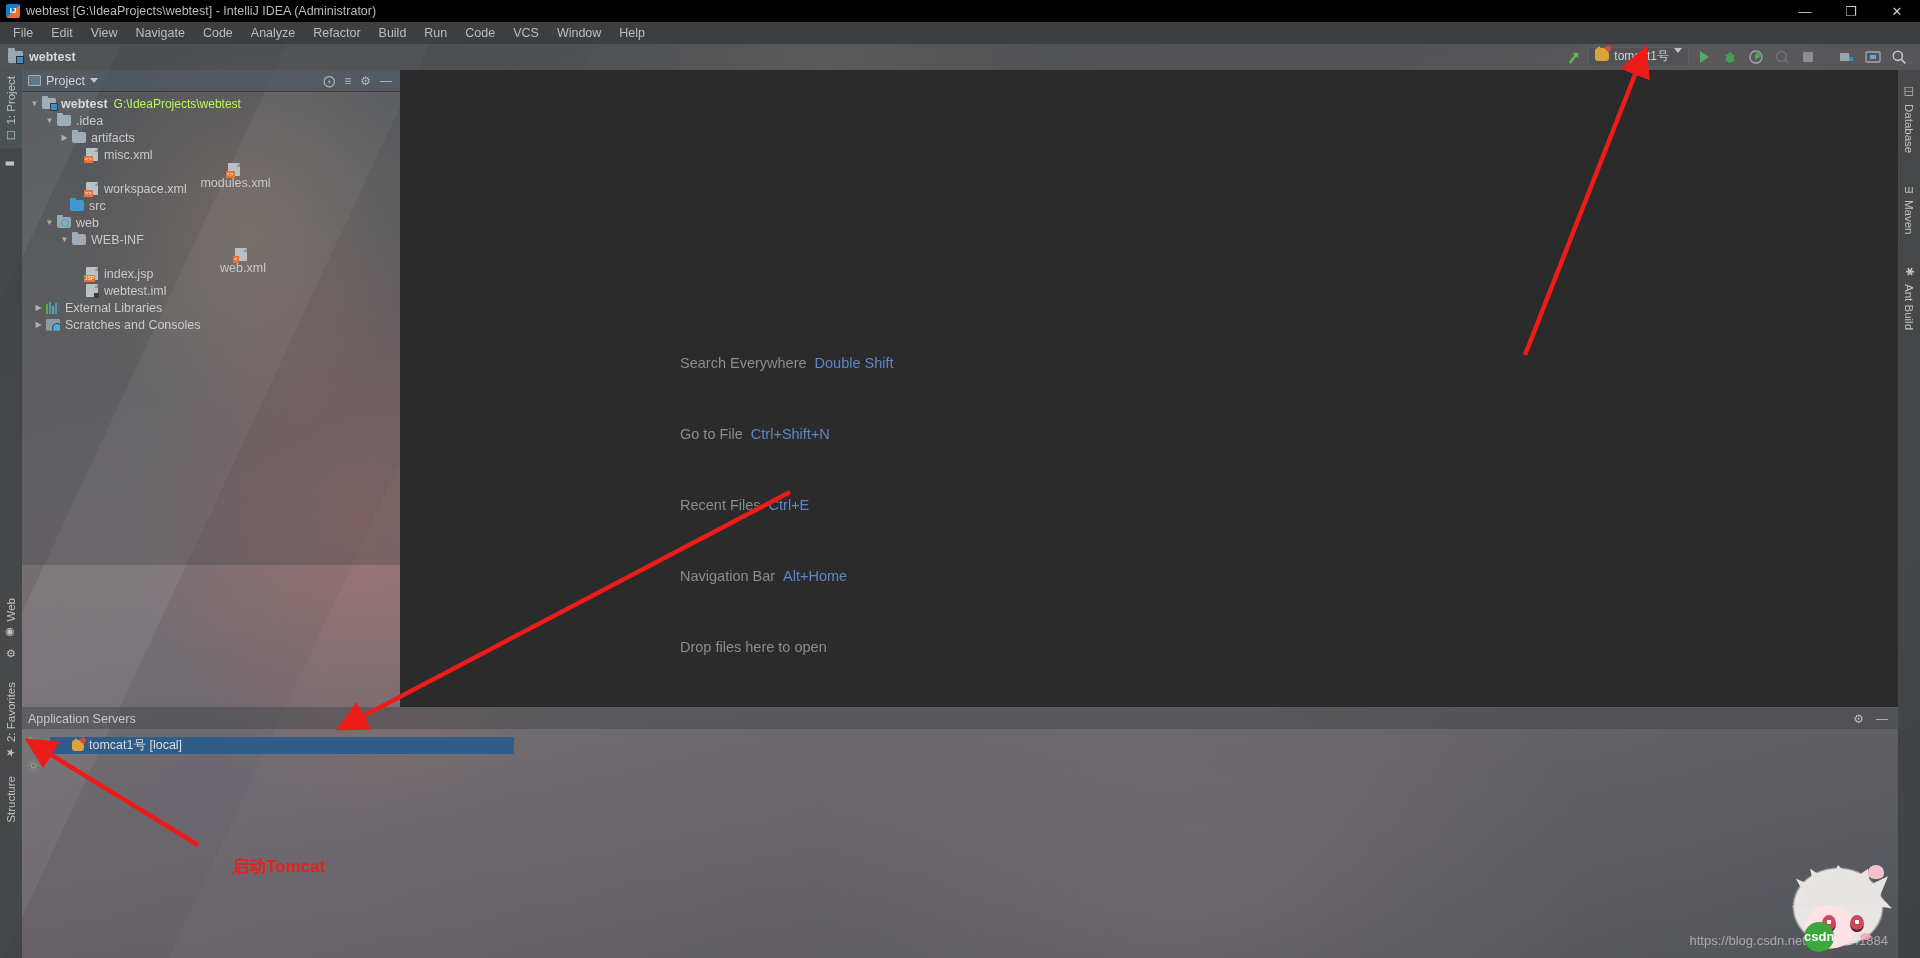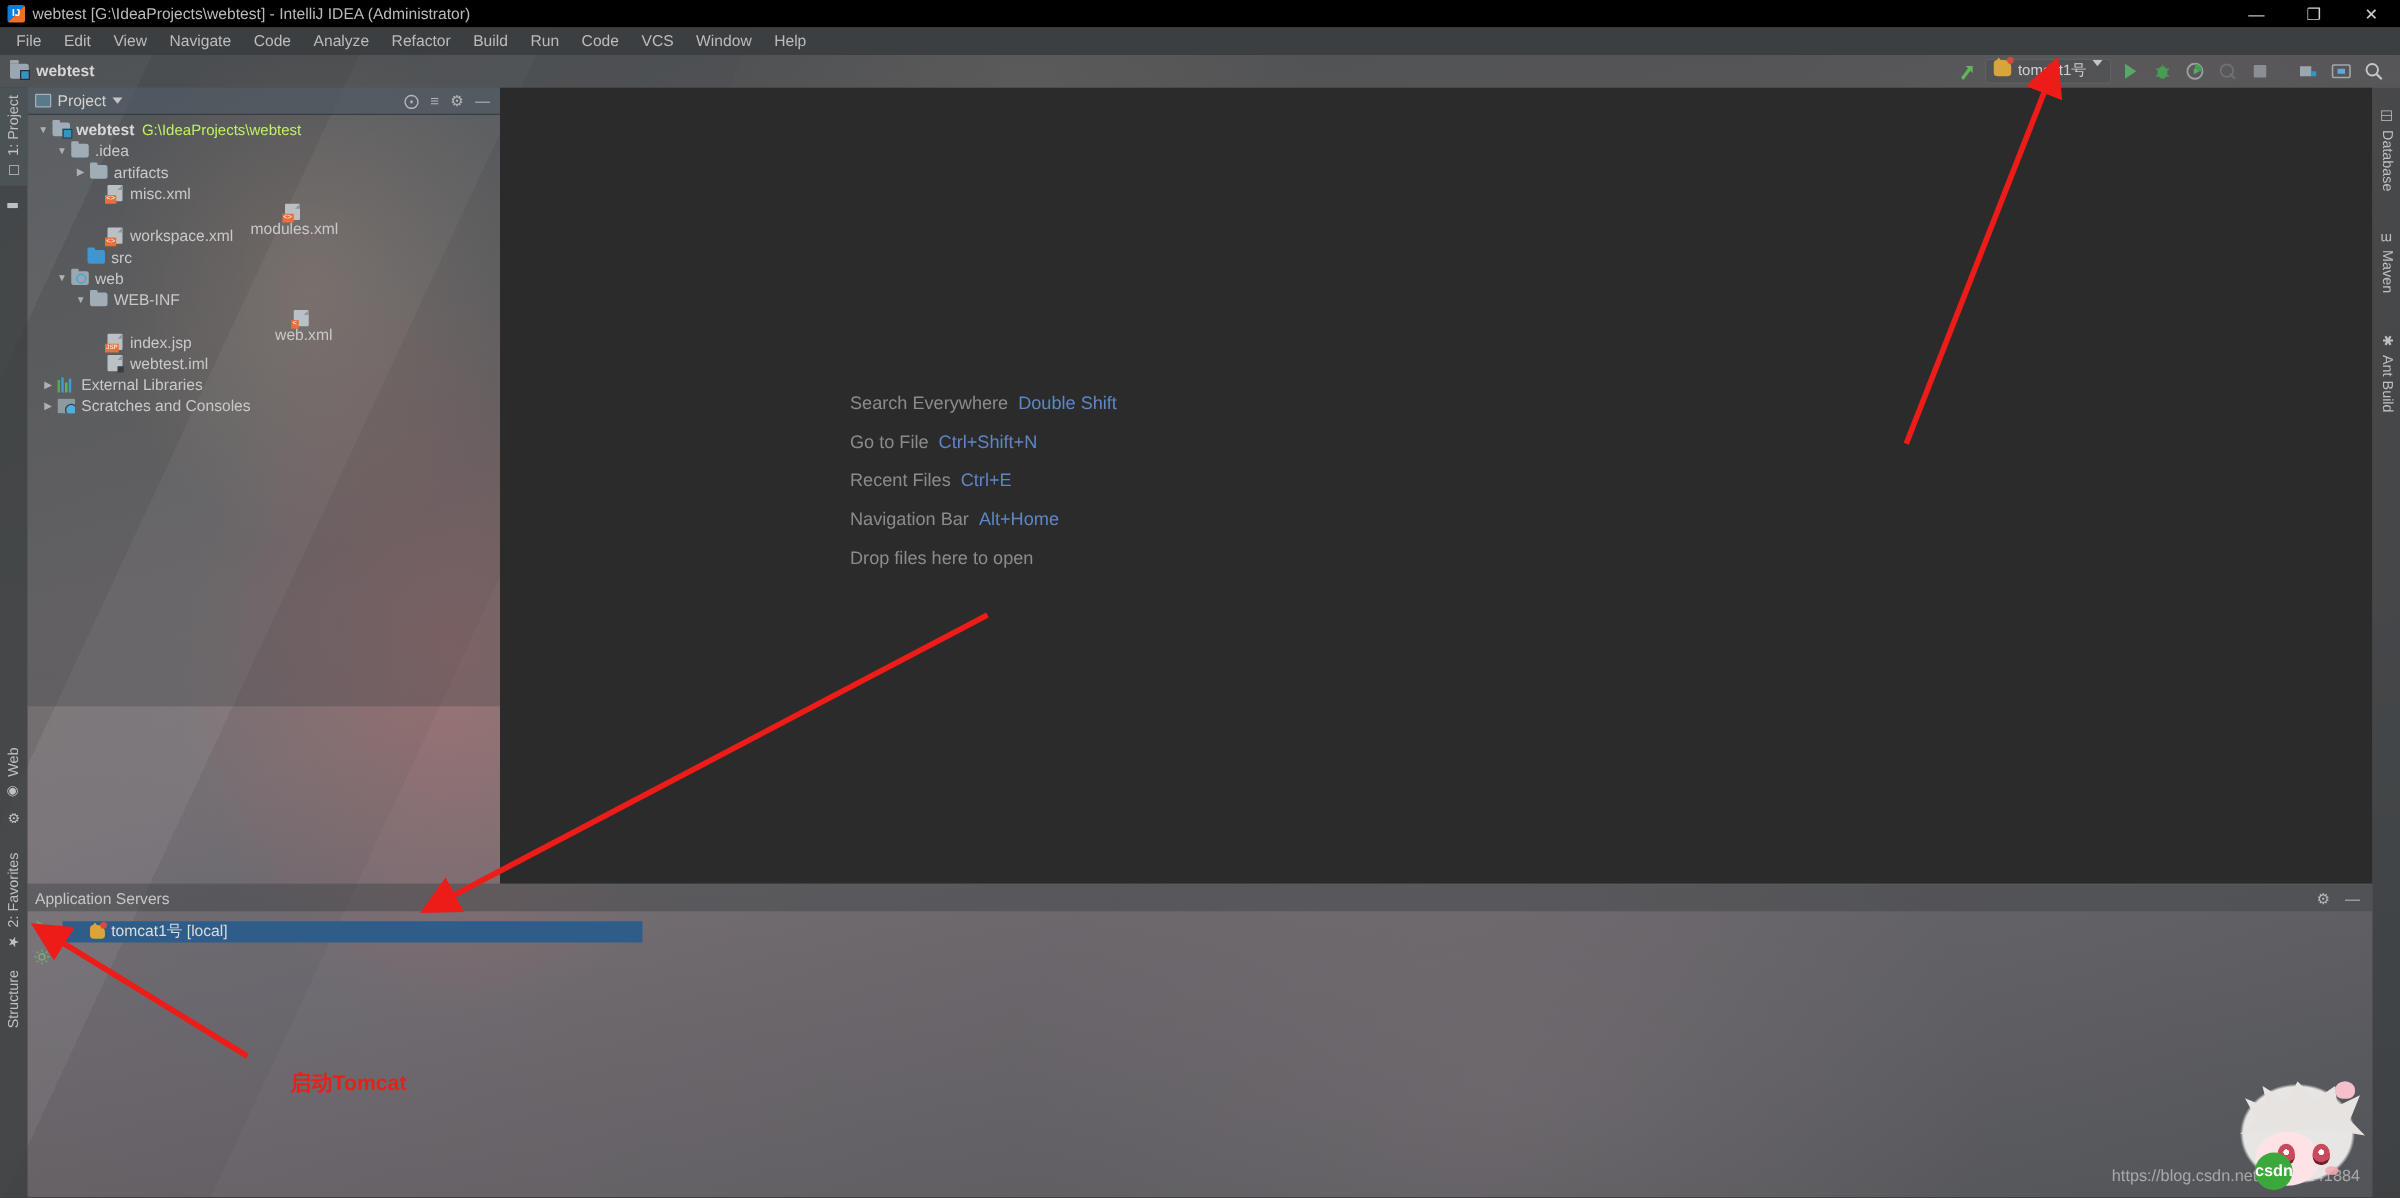--- a/index.html
+++ b/index.html
@@ -202,21 +202,21 @@
 
   
   .editor {
     position: absolute; left: 400px; top: 70px; width: 1498px; height: 637px;
     background: #2b2b2b; z-index: 20;
   }
   .hints {
     position: absolute; left: 280px; top: 245px;
     display: flex; flex-direction: column; gap: 15px;
   }
-  .hintrow { font-size: 14.5px; color: #8c8c8c; white-space: nowrap; }
+  .hintrow { font-size: 14.5px; color: #8c8c8c; white-space: nowrap; margin-top: 40px; }
   .hintrow .key { color: #5e86c8; margin-left: 8px; }
 
   
   .appsrv {
     position: absolute; left: 22px; top: 707px; width: 1876px; height: 258px; z-index: 25;
   }
   .appsrv-hdr {
     height: 22px; display: flex; align-items: center;
     color: #c6c6c6; font-size: 12.5px; padding-left: 6px;
     background: rgba(62,66,69,0.45);

